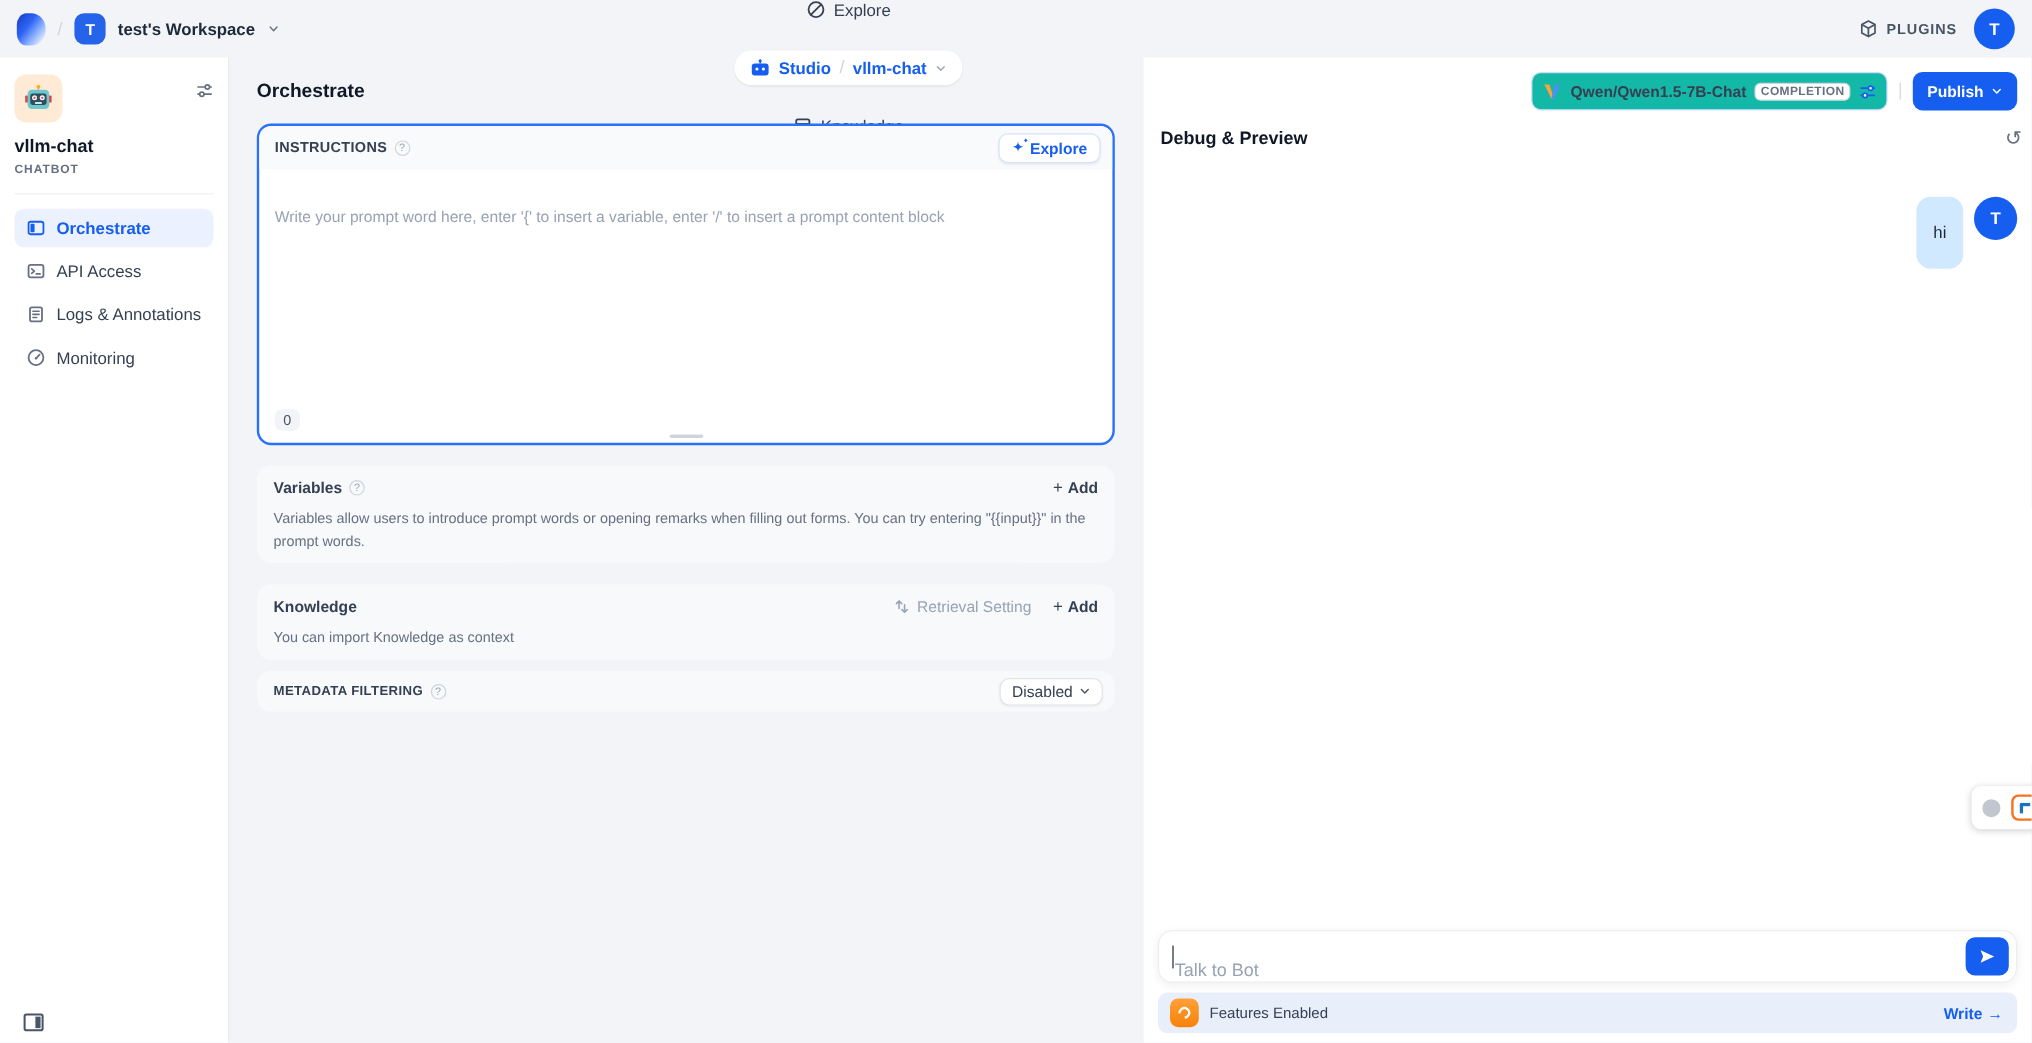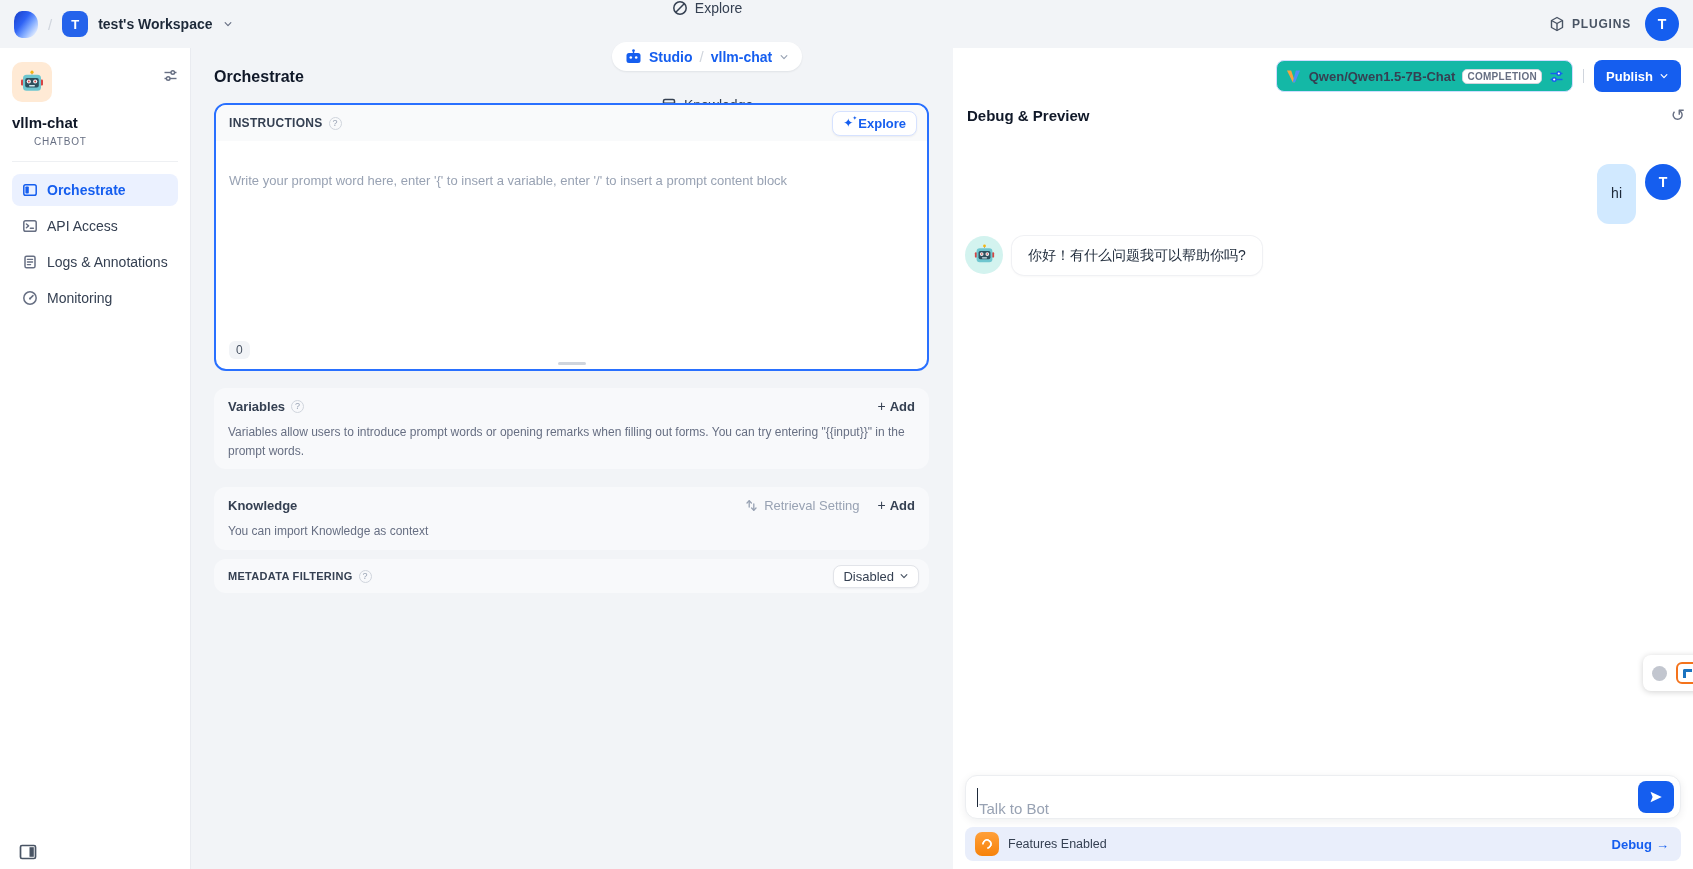--- a/index.html
+++ b/index.html
@@ -30,21 +30,21 @@
 
   
   .layout { display:flex; height:821px; }
 
   
   .sidebar { width:191px; background:#fff; border-right:1px solid #e9ebf0; padding:14px 12px 0; position:relative; flex:none; }
   .app-head { display:flex; justify-content:space-between; align-items:flex-start; }
   .app-icon { width:40px; height:40px; border-radius:10px; background:#ffead5; display:flex; align-items:center; justify-content:center; }
   .ops-btn { margin-top:6px; color:#676f83; cursor:pointer; }
   .app-name { margin-top:12px; font-size:15px; font-weight:700; color:#101828; }
-  .app-type { margin-top:5px; font-size:10px; font-weight:400; letter-spacing:.8px; color:#676f83;margin-left:22px; }
+  .app-type { margin-top:5px; font-size:10px; font-weight:700; letter-spacing:.8px; color:#676f83; }
   .side-div { border-top:1px solid #eef0f3; margin:14px 0 12px; }
   .menu { display:flex; flex-direction:column; gap:4px; }
   .menu-item { height:32px; border-radius:8px; display:flex; align-items:center; gap:9px; padding:0 10px;
     font-size:14px; color:#354052; cursor:pointer; }
   .menu-item.active { background:#ebf1ff; color:#155eef; font-weight:600; }
   .collapse-btn { position:absolute; left:19px; bottom:9px; cursor:pointer; }
 
   
   .main { flex:1; min-width:0; padding:0 24px 0 23px; }
   .main-header { margin-top:14px; height:30px; display:flex; align-items:center; }
@@ -364,57 +364,39 @@
     <div class="debug-header">
       <span class="debug-title">Debug &amp; Preview</span>
       <span class="restart">↺</span>
     </div>
 
     <div class="chat">
       <div class="msg-row user">
         <div class="bubble user">hi</div>
         <div class="chat-avatar">T</div>
       </div>
-      <div class="msg-row bot">
-        <div class="bot-avatar">
-          <svg width="21" height="21" viewBox="0 0 24 24">
-            <line x1="12" y1="1.5" x2="12" y2="4.5" stroke="#9aa0a8" stroke-width="1.2"></line>
-            <circle cx="12" cy="2.2" r="1.6" fill="#f5b511"></circle>
-            <rect x="1" y="9.5" width="2.5" height="6" rx="1" fill="#d64545"></rect>
-            <rect x="20.5" y="9.5" width="2.5" height="6" rx="1" fill="#d64545"></rect>
-            <rect x="3" y="4.8" width="18" height="16" rx="3.5" fill="#6ec6cf"></rect>
-            <rect x="5.2" y="8" width="13.6" height="9.5" rx="2" fill="#2f4f5c"></rect>
-            <circle cx="8.8" cy="11.5" r="2.1" fill="#f3f6f8"></circle>
-            <circle cx="15.2" cy="11.5" r="2.1" fill="#f3f6f8"></circle>
-            <circle cx="8.8" cy="11.5" r="0.9" fill="#d64545"></circle>
-            <circle cx="15.2" cy="11.5" r="0.9" fill="#d64545"></circle>
-            <rect x="9" y="15" width="6" height="1.6" rx="0.8" fill="#cfe8ee"></rect>
-          </svg>
-        </div>
-        <div class="bubble bot">你好！有什么问题我可以帮助你吗?</div>
-      </div>
     </div>
 
     <div class="chat-bottom">
       <div class="chat-input">
         <span class="caret"></span>
         <input type="text" placeholder="Talk to Bot" style="">
         <div class="send-btn">
           <svg width="14" height="14" viewBox="0 0 14 14">
             <path d="M1.5 1.8 L12.8 7 L1.5 12.2 L3.6 7 Z" fill="#fff"></path>
           </svg>
         </div>
       </div>
       <div class="features-bar">
         <div class="feat-icon">
             <div class="feat-glyph"></div>
           </div>
         <span class="feat-label">Features Enabled</span>
         <div class="manage-link">
-          <span>Debug</span>
+          <span>Write</span>
           <span>→</span>
         </div>
       </div>
     </div>
 
     <div class="float-widget">
       <div class="float-dot"></div>
       <div class="ext-icon">
           <div class="ext-glyph"></div>
         </div>

